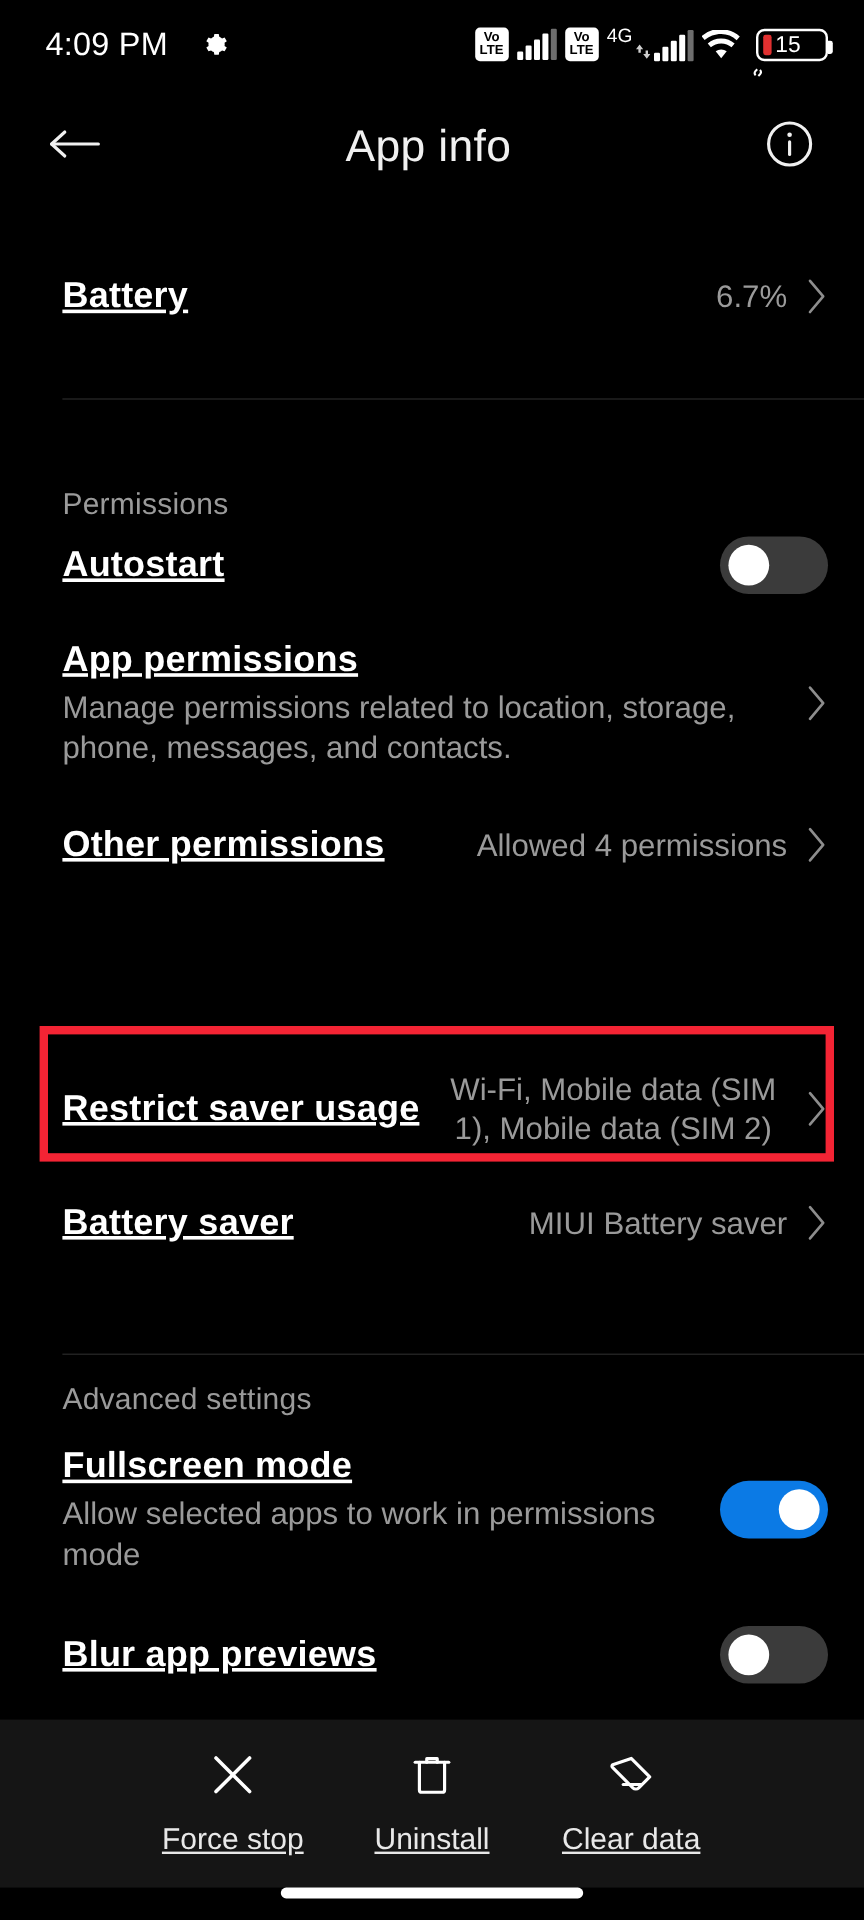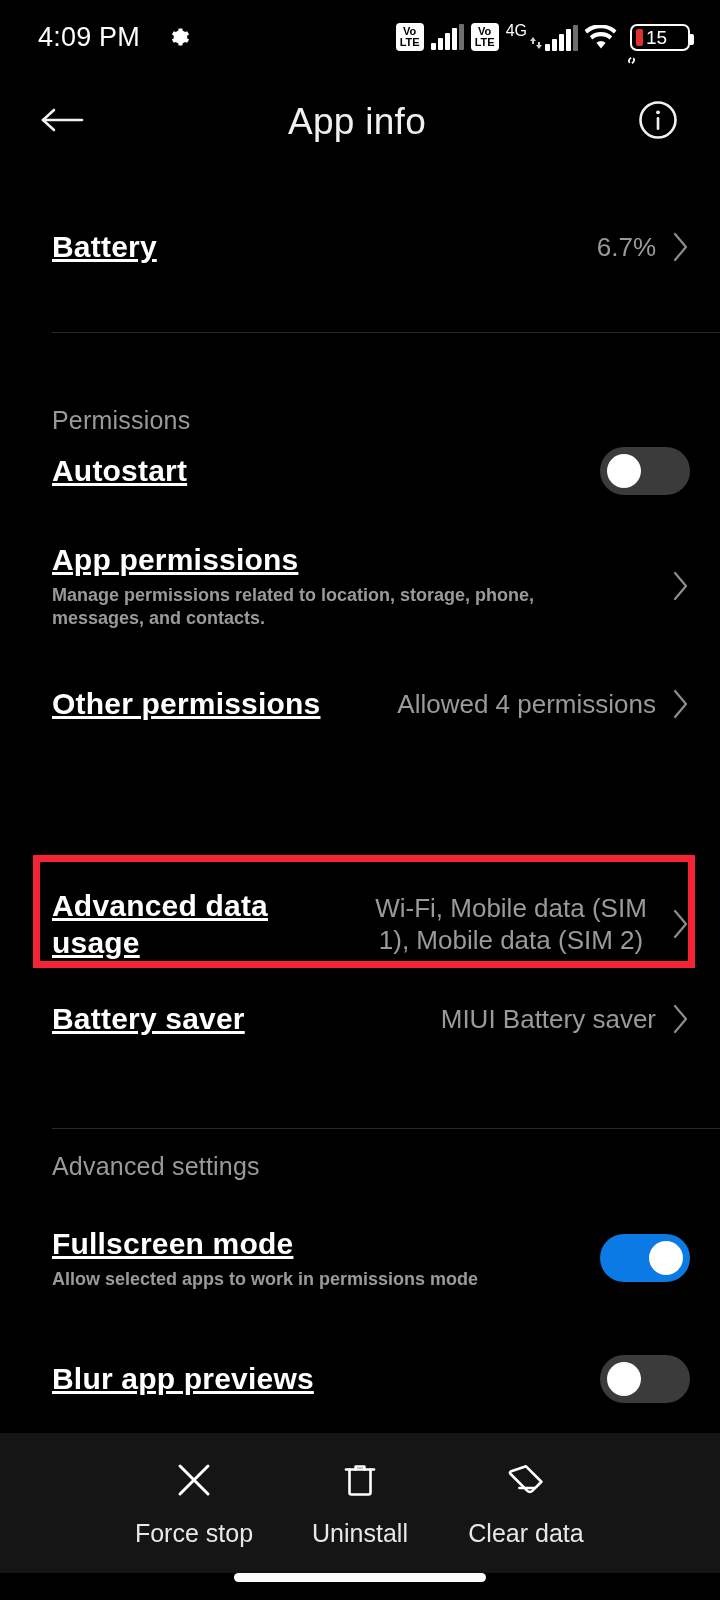--- a/index.html
+++ b/index.html
@@ -70,21 +70,21 @@
 
   .row {
     position:relative; display:flex; align-items:center;
     padding:0 30px 0 52px; min-height:60px;
   }
   .row-main { flex:1; padding-right:12px; }
   .row-title {
     color:#fff; font-size:30px; font-weight:700; letter-spacing:.2px; line-height:1.25;text-decoration:underline;
   }
   .row-sub {
-    color:#9a9a9a; font-size:18px; font-weight:700; line-height:1.3; margin-top:5px;
+    color:#9a9a9a; font-size:26px; font-weight:400; line-height:1.3; margin-top:5px;
   }
   .row-value {
     color:#9a9a9a; font-size:26px; font-weight:400;
     text-align:right; line-height:1.25; max-width:300px;
   }
   .row-value.wide { max-width:290px;text-align:center; }
   .chev { margin-left:16px; flex:0 0 auto; display:flex; align-items:center; }
   .section-label {
     color:#9a9a9a; font-size:25px; font-weight:400;
     padding:0 52px; letter-spacing:.2px;
@@ -119,21 +119,21 @@
   
   .actionbar {
     position:absolute; left:0; top:1433px; width:720px; height:140px;
     background:#151515;
     display:flex; align-items:center; justify-content:center; gap:0;
   }
   .action {
     width:166px; display:flex; flex-direction:column;
     align-items:center; justify-content:center; gap:14px;
   }
-  .action-label { color:#e8e8e8; font-size:25px; font-weight:400; }
+  .action-label { color:#e8e8e8; font-size:25px; font-weight:400;text-decoration:underline; }
 
   .homebar {
     position:absolute; left:50%; transform:translateX(-50%);
     bottom:18px; width:252px; height:9px; background:#fff; border-radius:5px;
   }
 </style>
 </head>
 <body>
 
 <div class="screen">
@@ -270,21 +270,21 @@
       <span class="chev">
         <svg width="18" height="32" viewBox="0 0 18 32" fill="none" stroke="#8d8d8d" stroke-width="2.2" stroke-linecap="round" stroke-linejoin="round">
             <path d="M3 3l11 13L3 29"></path>
           </svg>
       </span>
     </div>
 
 
     <div class="row abs" style="top:708px; height:92px;">
       <div class="row-main">
-        <div class="row-title">Advanced data usage</div>
+        <div class="row-title">Restrict saver usage</div>
       </div>
       <div class="row-value wide">Wi-Fi, Mobile data (SIM 1), Mobile data (SIM 2)</div>
       <span class="chev">
         <svg width="18" height="32" viewBox="0 0 18 32" fill="none" stroke="#8d8d8d" stroke-width="2.2" stroke-linecap="round" stroke-linejoin="round">
             <path d="M3 3l11 13L3 29"></path>
           </svg>
       </span>
     </div>
 
     <div class="row abs" style="top:818px; height:62px;">

